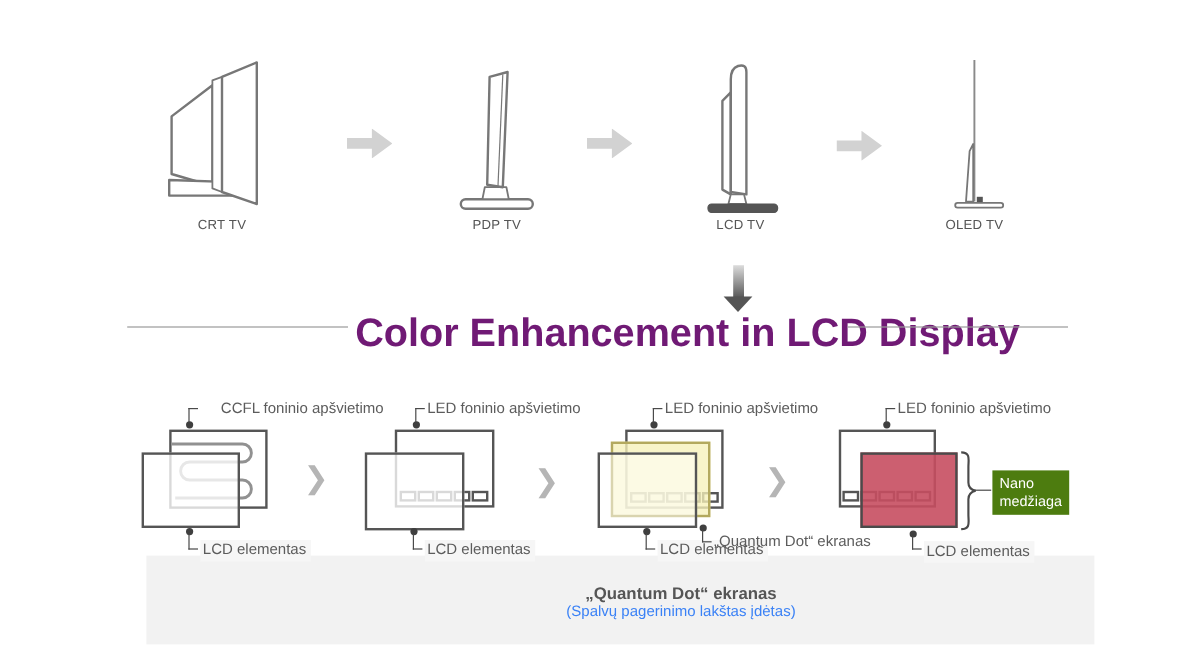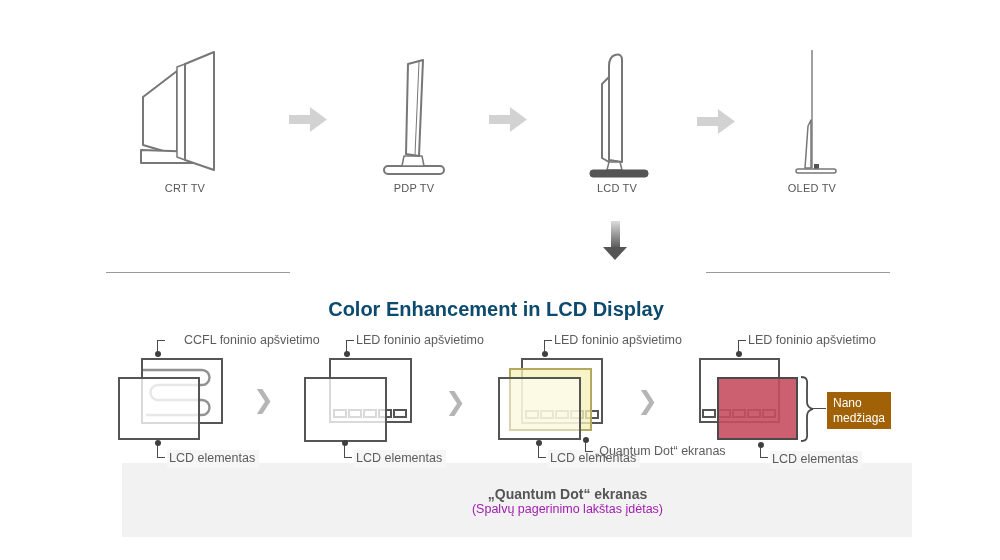--- a/index.html
+++ b/index.html
@@ -11,38 +11,38 @@
   
   .tv-label{font-size:11px;color:#555;text-align:center;letter-spacing:.2px;}
   .block-arrow{
     width:38px;height:25px;background:#d2d2d2;
     clip-path:polygon(0 32%,55% 32%,55% 0,100% 50%,55% 100%,55% 68%,0 68%);
   }
   
   .down-shaft{width:9px;height:27px;background:linear-gradient(#dcdcdc,#585858);}
   .down-head{width:0;height:0;border-left:12px solid transparent;border-right:12px solid transparent;border-top:13px solid #555;}
   
-  .section-title{font-size:20px;font-weight:600;color:#0c4a6e;text-align:center;white-space:nowrap;margin-top:40px;}
+  .section-title{font-size:33px;font-weight:600;color:#701a75;text-align:center;white-space:nowrap;}
   .title-line{height:0;border-top:1.5px solid #9a9a9a;}
   
   .band{background:#f2f2f2;}
   .rect{box-sizing:border-box;border:2px solid #555;background:#fff;}
   .front{background:rgba(255,255,255,.78);}
   .qd-sheet{box-sizing:border-box;border:2px solid #b3a95e;background:rgba(246,241,186,.78);}
   .nano-sheet{box-sizing:border-box;border:2px solid #4a4a4a;background:rgba(198,78,97,.9);}
   .callout-text{font-size:12.5px;color:#5c5c5c;white-space:nowrap;line-height:15px;}
   .lcd-tag{background:#f6f6f6;padding:1px 4px 2px 2px;}
   .dot{width:6px;height:6px;border-radius:50%;background:#3f3f3f;}
   .elbow-top{box-sizing:border-box;border-left:1.5px solid #4a4a4a;border-top:1.5px solid #4a4a4a;}
   .elbow-bottom{box-sizing:border-box;border-left:1.5px solid #4a4a4a;border-bottom:1.5px solid #4a4a4a;}
   .chevron{font-size:25px;font-weight:bold;color:#b5b5b5;line-height:25px;}
-  .nano-box{background:#a16207;color:#fff;font-size:12px;line-height:14.5px;padding:4px 6px;font-weight:500;}
+  .nano-box{background:#4d7c0f;color:#fff;font-size:12px;line-height:14.5px;padding:4px 6px;font-weight:500;}
   .connector{height:0;border-top:1.5px solid #4a4a4a;}
   .cap-title{font-size:14px;font-weight:bold;color:#555;text-align:center;white-space:nowrap;}
-  .cap-sub{font-size:12.5px;color:#a21caf;text-align:center;white-space:nowrap;}
+  .cap-sub{font-size:12.5px;color:#3b82f6;text-align:center;white-space:nowrap;}
   svg{display:block;}
 </style>
 </head>
 <body>
 
 <div id="stage">
 
   <svg class="abs" style="left:128px;top:50px" width="105" height="128" viewBox="0 0 105 128">
     <polygon points="15,47 49,21 49,105 15,95" fill="#fff" stroke="#777" stroke-width="2" stroke-linejoin="round"></polygon>
     <polygon points="13,100 72,102 72,113 13,113" fill="#fff" stroke="#777" stroke-width="2" stroke-linejoin="round"></polygon>

